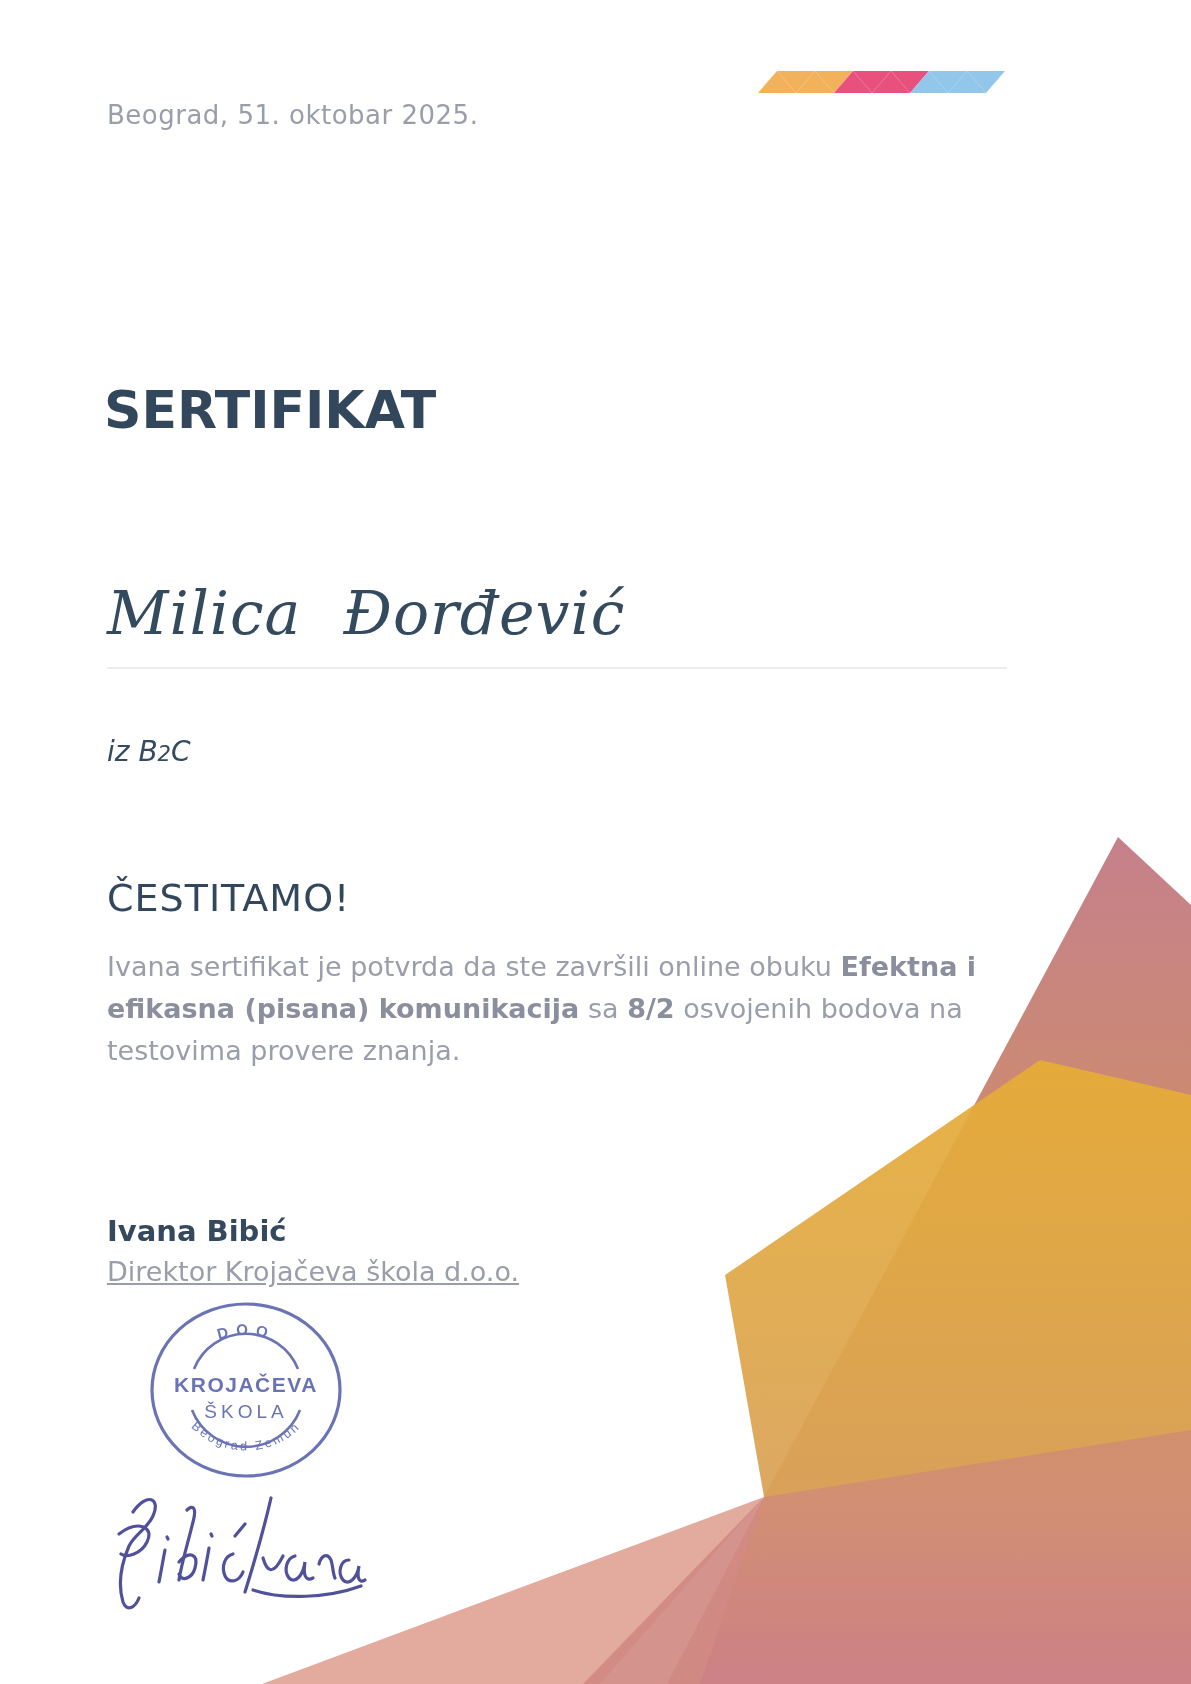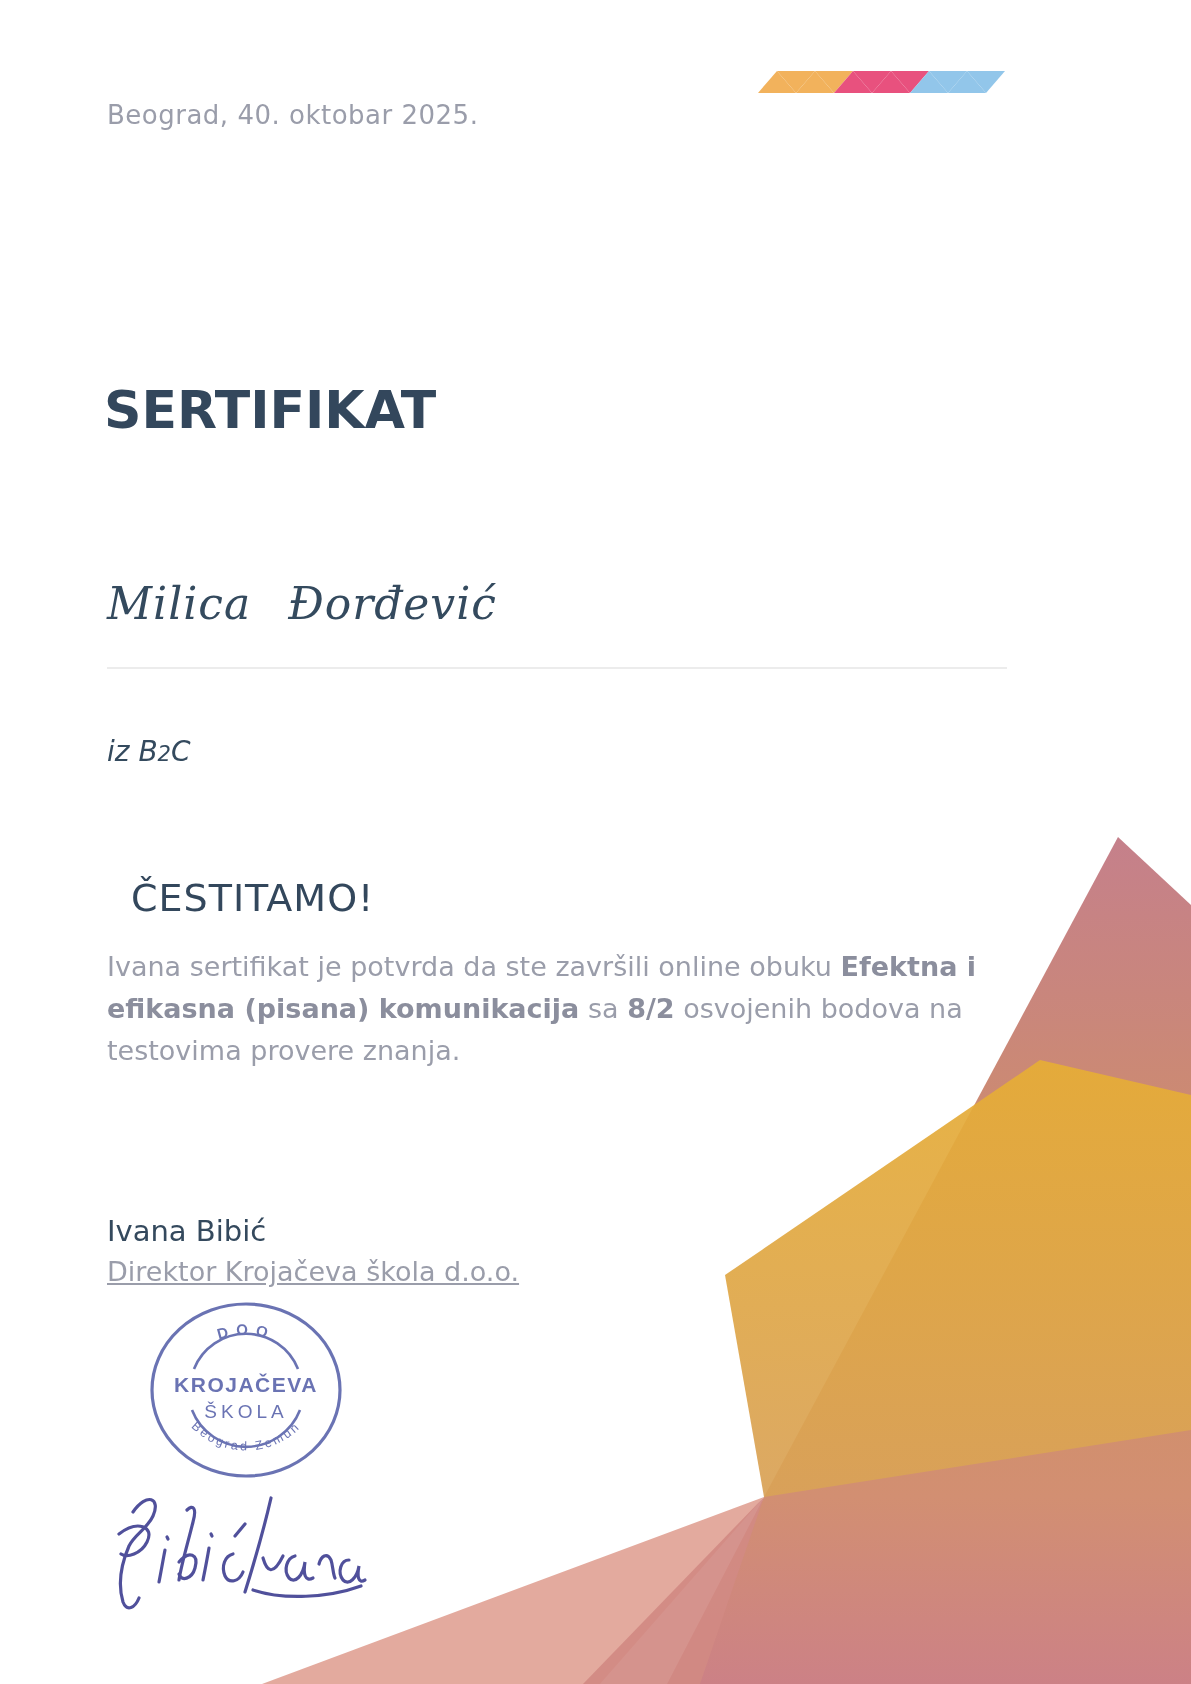--- a/index.html
+++ b/index.html
@@ -24,31 +24,31 @@
   .logo{position:absolute;top:62px;right:186px;text-align:right;}
   .logo-title{font-family:"Liberation Sans", sans-serif;font-size:26px;letter-spacing:1.5px;color:var(--logo-gray);font-weight:400;white-space:nowrap;}
   .logo-band{display:inline-block;margin-top:9px;width:247px;height:22px;}
 
   .issuer{position:absolute;left:109px;top:354px;font-size:30px;color:var(--slate);letter-spacing:0.3px;}
   .cert-title{position:absolute;left:104px;top:382px;font-size:52px;font-weight:800;color:#33475c;letter-spacing:0px;line-height:1.1;}
 
   .recipient-name{
     position:absolute;left:107px;top:578px;
     font-family:"DejaVu Serif", serif;font-style:italic;
-    font-size:44px;color:var(--navy);letter-spacing:1px;word-spacing:22px;
+    font-size:60px;color:var(--navy);letter-spacing:1px;word-spacing:22px;
   }
   .name-underline{position:absolute;left:107px;top:667px;width:900px;height:2px;background:var(--line-gray);}
   .recipient-group{position:absolute;left:107px;top:735px;font-size:28px;font-style:italic;color:var(--navy);}
   .recipient-group .small-digit{font-size:0.75em;}
 
-  .congrats{position:absolute;left:107px;top:876px;font-size:38px;color:#33475c;letter-spacing:1px;font-weight:400;margin-left:24px;}
+  .congrats{position:absolute;left:107px;top:876px;font-size:38px;color:#33475c;letter-spacing:1px;font-weight:400;}
   .body-text{position:absolute;left:107px;top:946px;width:905px;font-size:27px;line-height:42px;color:var(--gray-text);}
   .body-text b{color:var(--gray-bold);font-weight:700;}
 
-  .signatory-name{position:absolute;left:107px;top:1214px;font-size:29px;color:#34495d;font-weight:400;}
+  .signatory-name{position:absolute;left:107px;top:1214px;font-size:29px;color:#34495d;font-weight:700;}
   .signatory-role{position:absolute;left:107px;top:1256px;font-size:27px;color:var(--gray-text);text-decoration:underline;}
 
   .stamp{position:absolute;left:148px;top:1300px;width:196px;height:180px;opacity:0.82;}
   .stamp text{fill:var(--stamp-ink);font-family:"Liberation Sans", sans-serif;}
   .stamp .ring{fill:none;stroke:var(--stamp-ink);}
 
   .signature{position:absolute;left:103px;top:1482px;width:265px;height:145px;opacity:0.9;}
   .signature path{fill:none;stroke:var(--signature-ink);stroke-width:3.2;stroke-linecap:round;}
 </style>
 </head>
@@ -70,21 +70,21 @@
       </linearGradient>
     </defs>
     <polygon points="1118,837 764,1497 667,1684 1191,1684 1191,905" fill="url(#gradMain)"></polygon>
     <polygon points="764,1497 725,1275 1040,1060 1191,1095 1191,1430" fill="url(#gradGold)" opacity="0.93"></polygon>
     <polygon points="764,1497 262,1684 600,1684" style="fill:var(--poly-light-wedge)" opacity="0.9"></polygon>
     <polygon points="764,1497 583,1684 700,1684" style="fill:var(--poly-med-wedge)" opacity="0.92"></polygon>
   </svg>
 
   <div class="content">
 
-    <div class="date">Beograd, 40. oktobar 2025.</div>
+    <div class="date">Beograd, 51. oktobar 2025.</div>
 
     <div class="logo">
       <svg class="logo-band" viewBox="0 0 247 22" preserveAspectRatio="none" aria-hidden="true">
         <polygon points="0,22 38,22 19,0" style="fill:var(--brand-orange)"></polygon>
         <polygon points="19,0 57,0 38,22" style="fill:var(--brand-orange)"></polygon>
         <polygon points="38,22 76,22 57,0" style="fill:var(--brand-orange)"></polygon>
         <polygon points="57,0 95,0 76,22" style="fill:var(--brand-orange)"></polygon>
         <polygon points="76,22 114,22 95,0" style="fill:var(--brand-pink)"></polygon>
         <polygon points="95,0 133,0 114,22" style="fill:var(--brand-pink)"></polygon>
         <polygon points="114,22 152,22 133,0" style="fill:var(--brand-pink)"></polygon>

